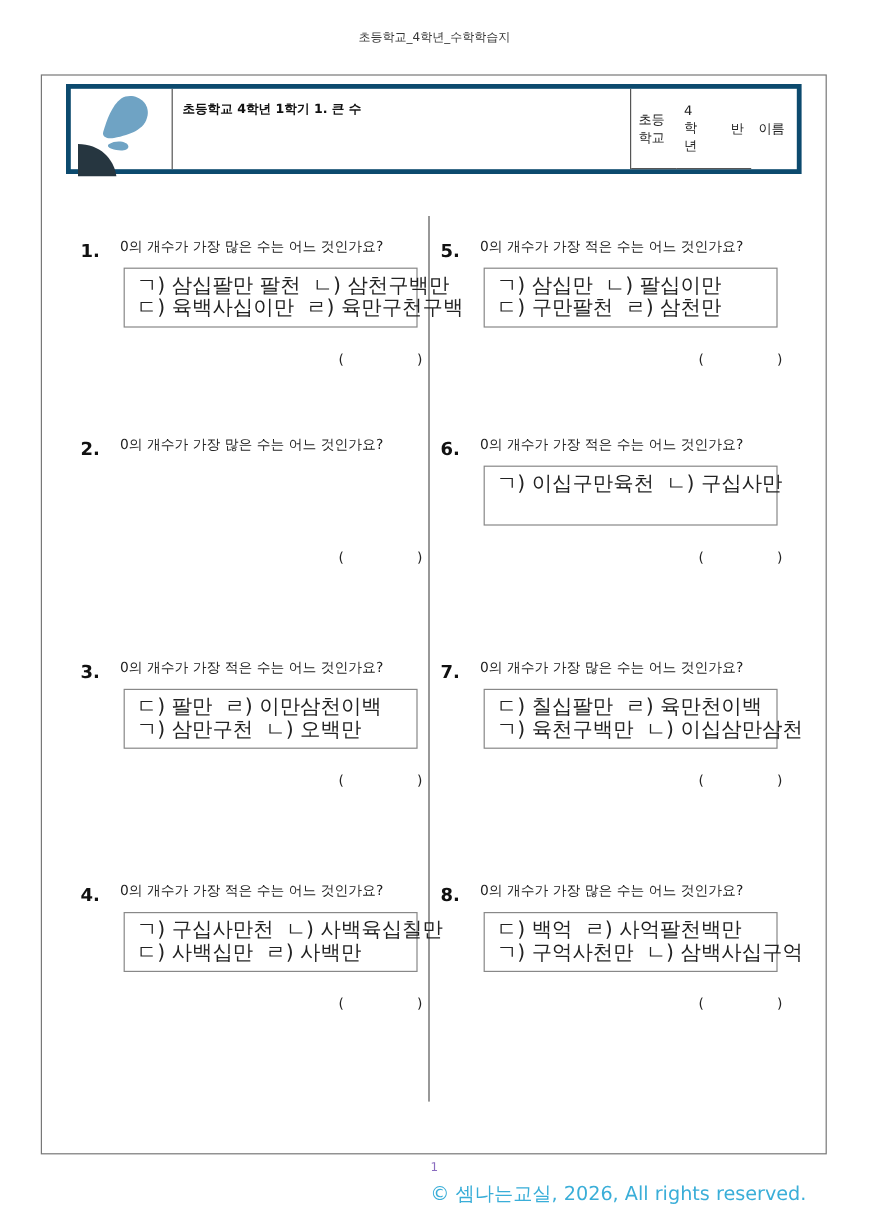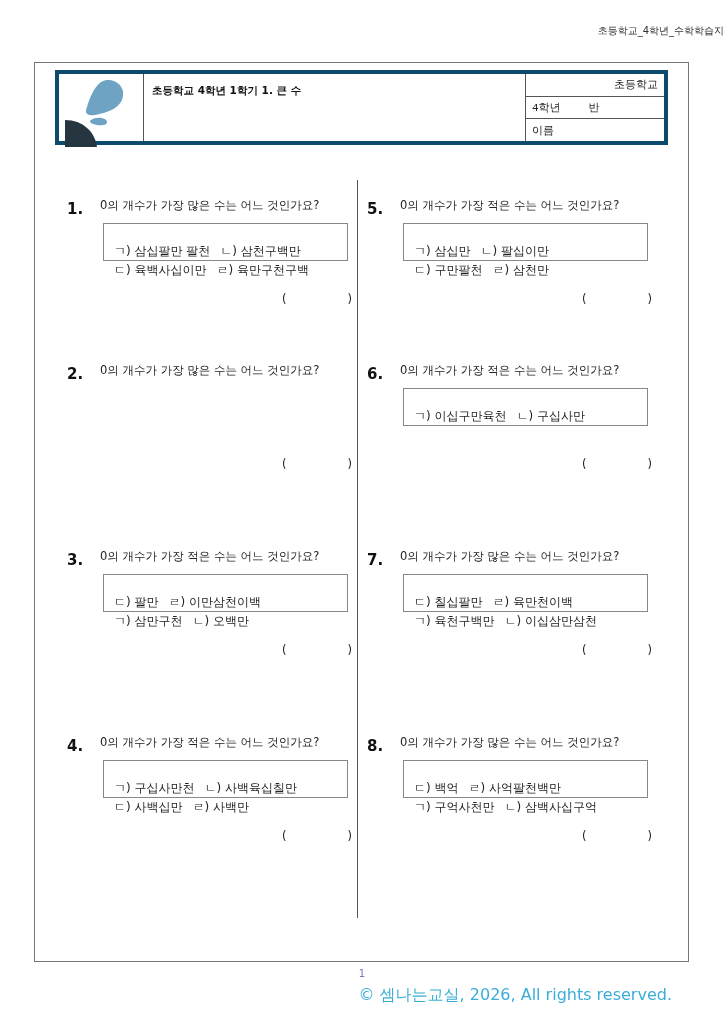--- a/index.html
+++ b/index.html
@@ -1,33 +1,33 @@
 <!DOCTYPE html>
 <html><head>
   <meta charset="utf-8">
   <style>
     html, body { margin:0; padding:0; background:#ffffff; }
     body { width:724px; height:1024px; position:relative; font-family:"DejaVu Sans", sans-serif; color:#222; overflow:hidden; }
-    .doc-header { position:absolute; top:24px; left:0; width:724px; text-align:right; font-size:10px; color:#333; }
+    .doc-header { position:absolute; top:24px; left:0; width:724px; text-align:center; font-size:10px; color:#333; }
     .frame { position:absolute; left:34px; top:62px; width:655px; height:900px; border:1px solid #777; box-sizing:border-box; }
     .title-table { position:absolute; left:55px; top:70px; width:613px; height:75px; border:4px solid #0c4a6e; box-sizing:border-box; display:flex; }
     .logo-cell { width:84px; border-right:1px solid #555; position:relative; }
     .title-cell { flex:1; border-right:1px solid #555; position:relative; }
     .subtitle { position:absolute; left:8px; top:10px; font-size:10.5px; font-weight:bold; color:#111; }
     .main-title { position:absolute; left:0; right:0; top:40px; text-align:center; font-size:17px; font-weight:bold; color:#111; letter-spacing:0.5px; }
-    .info-cell { width:138px; display:flex; flex-direction:column;font-family:Liberation Mono, monospace; }
+    .info-cell { width:138px; display:flex; flex-direction:row; }
     .info-row { flex:1; border-bottom:1px solid #555; font-size:11px; padding:0 6px; display:flex; align-items:center; }
     .info-row:last-child { border-bottom:none; }
     .info-row.school { justify-content:flex-end; }
     .info-row .ban { margin-left:28px; }
     .divider { position:absolute; left:357px; top:180px; width:1px; height:738px; background:#555; }
     .q { position:absolute; width:300px; height:160px; }
     .q-num { position:absolute; left:0; top:12px; font-size:15px; font-weight:bold; color:#111; }
     .q-text { position:absolute; left:33px; top:10px; font-size:11.5px; color:#222; white-space:nowrap; }
-    .choices { position:absolute; left:36px; top:35px; width:245px; height:38px; border:1px solid #888; box-sizing:border-box; padding:18px 10px; font-size:12px; line-height:19px; }
+    .choices { position:absolute; left:36px; top:35px; width:245px; height:50px; border:1px solid #888; box-sizing:border-box; padding:5px 10px; font-size:17px; line-height:19px; }
     .choice-line { white-space:nowrap; }
     .choice-line span { margin-right:10px; }
     .answer { position:absolute; left:215px; top:104px; width:70px; font-size:11.5px; display:flex; justify-content:space-between; }
     .page-num { position:absolute; top:968px; left:0; width:724px; text-align:center; font-size:10px; color:#8a6cbf; }
     .copyright { position:absolute; top:985px; right:52px; font-size:16px; color:#3aaed8; }
   </style>
 </head>
 <body>
 
 <div class="doc-header">초등학교_4학년_수학학습지</div>

